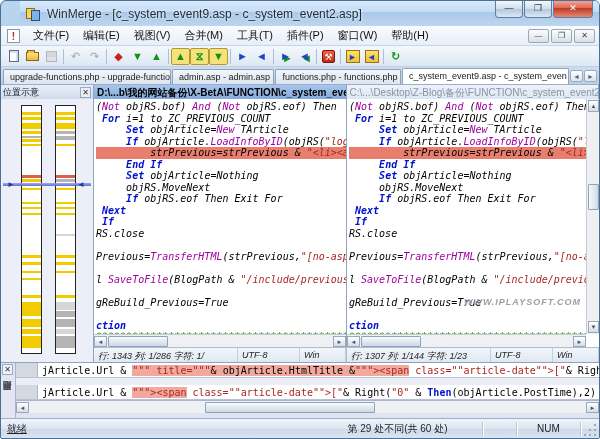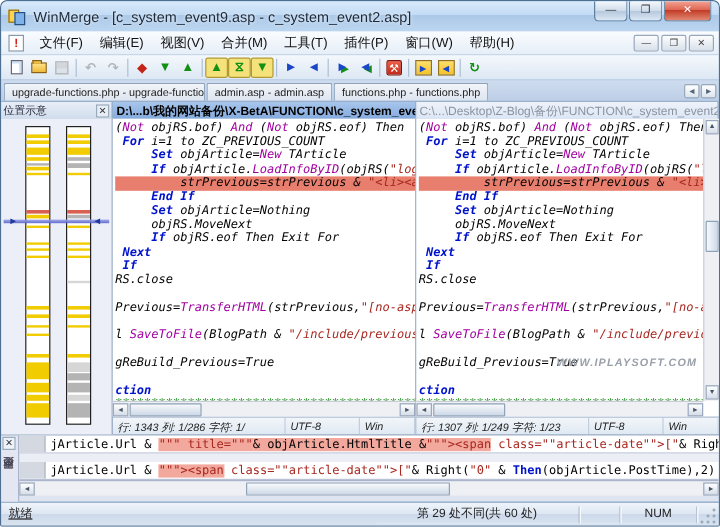--- a/index.html
+++ b/index.html
@@ -2,21 +2,21 @@
 <html><head>
 <meta charset="utf-8">
 <style>
   * { margin:0; padding:0; box-sizing:border-box; }
   html,body { width:600px; height:439px; font-family:"Liberation Sans","DejaVu Sans",sans-serif; }
   body { background:#fff; }
 
   .window { width:600px; height:439px; background:linear-gradient(#b9d4ee,#9cbfe0); border:1px solid #4d6f92; border-radius:6px 6px 2px 2px; overflow:hidden; display:flex; flex-direction:column; }
 
   
-  .titlebar { height:25px; display:flex; align-items:center; padding:0 6px; background:linear-gradient(#d9eafc 0%,#c2dbf4 45%,#abc8e8 46%,#bcd6f0 100%); position:relative; }
+  .titlebar { height:25px; display:flex; align-items:center; padding:0 6px; background:linear-gradient(#d9eafc 0%,#c2dbf4 45%,#abc8e8 46%,#bcd6f0 100%); position:relative;margin-left:19px; }
   .app-icon { width:16px; height:14px; position:relative; margin-right:5px; }
   .app-icon .pg1{ position:absolute; left:0; top:1px; width:9px; height:11px; background:#ffd34d; border:1px solid #8a6d1a; }
   .app-icon .pg2{ position:absolute; left:5px; top:3px; width:9px; height:11px; background:#7fb2e8; border:1px solid #27507e; }
   .title-text { font-size:12px; color:#1c2a3a; text-shadow:0 0 3px #fff; }
   .winbtns { position:absolute; right:6px; top:0; display:flex; }
   .winbtn { width:28px; height:17px; border:1px solid #5f7f9e; border-top:none; border-radius:0 0 4px 4px; background:linear-gradient(#f4f8fc,#cfdceb 50%,#b4c7dc 51%,#dce8f4); font-size:9px; line-height:15px; text-align:center; color:#333; margin-left:1px; }
   .winbtn.close { width:40px; background:linear-gradient(#f2a394,#df6552 45%,#c03a24 46%,#e28a74); color:#fff; font-weight:bold; }
 
   
   .menubar { height:20px; background:linear-gradient(#fafcfe,#e6eef8); border-bottom:1px solid #c8d6e8; display:flex; align-items:center; padding:0 4px; }
@@ -212,20 +212,21 @@
       <div class="tsep"></div>
       <div class="tbtn">
         <span style="color: rgb(20, 145, 20); font-weight: bold;">↻</span>
       </div>
     </div>
 
   <div class="tabbar" id="tabbar">
       <div class="tab">upgrade-functions.php - upgrade-functions.php</div>
       <div class="tab">admin.asp - admin.asp</div>
       <div class="tab">functions.php - functions.php</div>
+      <div class="tab active">c_system_event9.asp - c_system_even</div>
       <div class="tabscroll">
         <div class="sb">◄</div>
         <div class="sb">►</div>
       </div>
     </div>
 
   <div class="headers">
     <div class="loc-header">
       <span>位置示意</span>
       <span class="x">✕</span>
@@ -361,21 +362,21 @@
         </div>
       </div>
 
       <div class="statusrow">
         <div class="srhalf">
           <div class="srcell grow">行: 1343  列: 1/286  字符: 1/</div>
           <div class="srcell enc">UTF-8</div>
           <div class="srcell eol">Win</div>
         </div>
         <div class="srhalf" style="border-right:none">
-          <div class="srcell grow">行: 1307  列: 1/249  字符: 1/23</div>
+          <div class="srcell grow">行: 1307  列: 1/144  字符: 1/23</div>
           <div class="srcell enc">UTF-8</div>
           <div class="srcell eol">Win</div>
         </div>
       </div>
     </div>
   </div>
 
   <div class="diffpane">
     <div class="diffstrip">
       <div class="x">✕</div>

